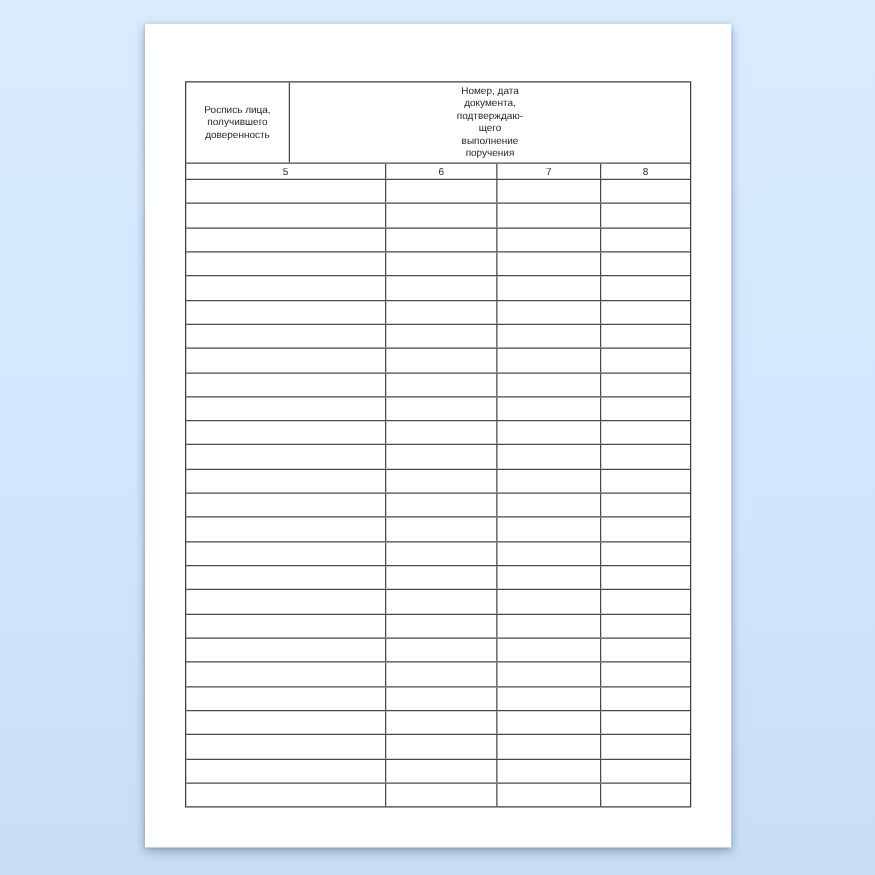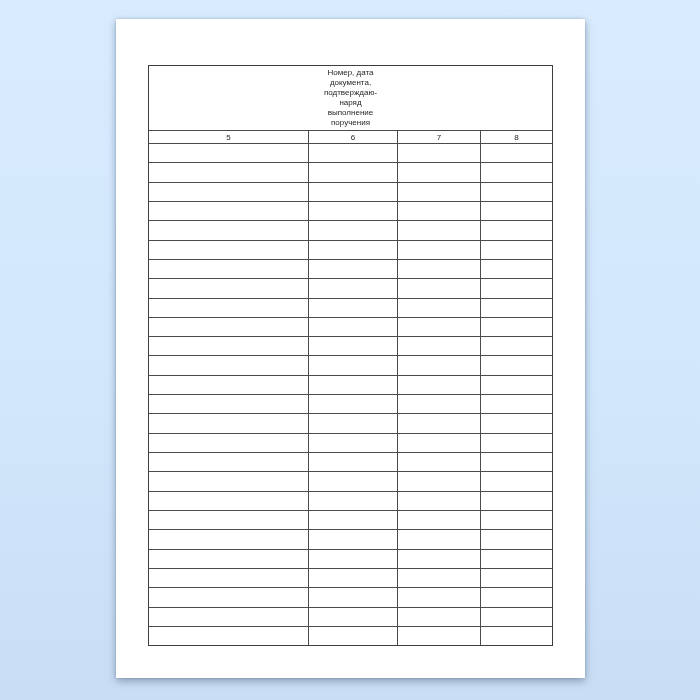--- a/index.html
+++ b/index.html
@@ -76,24 +76,27 @@
   .body-rows .row { flex: 1; }
   .body-rows .row:last-child { border-bottom: none; }
 </style>
 </head>
 <body>
 
 <div class="page">
   <div class="doc-table">
 
     <div class="row header-row">
+      <div class="cell c2 header-cell">Роспись лица,
+получившего
+доверенность</div>
       <div class="cell c3 header-cell">Номер, дата
 документа,
 подтверждаю-
-наряд
+щего
 выполнение
 поручения</div>
     </div>
 
     <div class="row number-row">
       <div class="cell c0 number-cell">5</div>
       <div class="cell c1 number-cell">6</div>
       <div class="cell c2 number-cell">7</div>
       <div class="cell c3 number-cell">8</div>
     </div>

